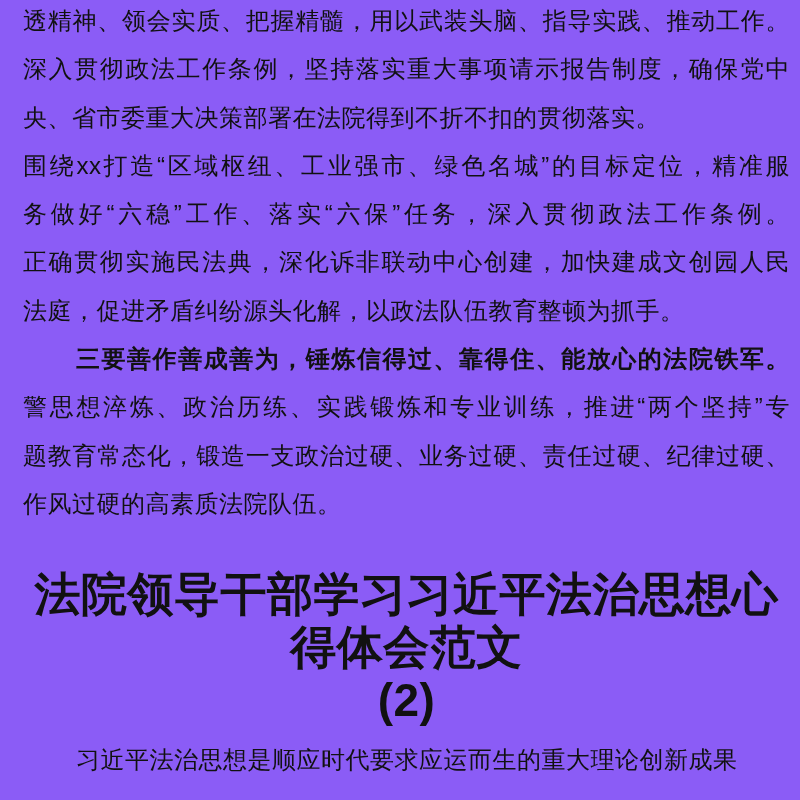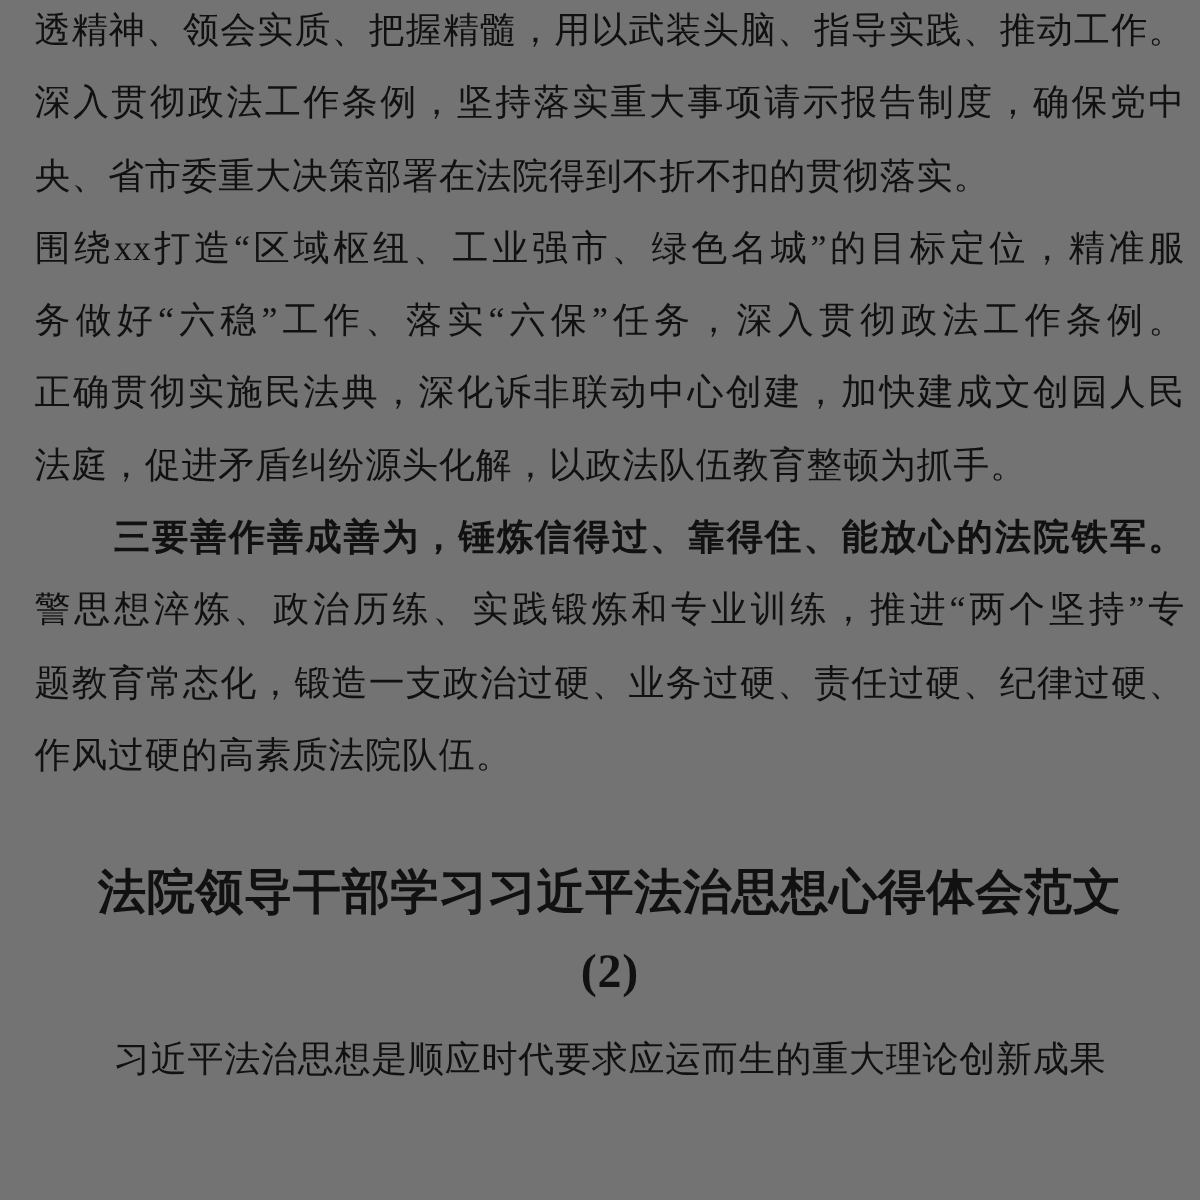--- a/index.html
+++ b/index.html
@@ -1,23 +1,23 @@
 <!DOCTYPE html>
 <html><head>
 <meta charset="utf-8">
 <style>
   * { margin: 0; padding: 0; box-sizing: border-box; }
   html, body { background: #ffffff; }
   .page {
     position: relative;
     width: 800px;
     height: 800px;
-    background: #737373;
+    background: #8b5cf6;
     overflow: hidden;
-    font-family: Liberation Serif, serif;
+    font-family: Liberation Sans, sans-serif;
     color: #111111;
   }
   .content {
     margin-top: -3px;
     padding-left: 23px;
     padding-right: 10px;
   }
   
   .ln {
     font-size: 24px;
@@ -34,21 +34,21 @@
     text-align-last: left;
   }
   .ln.b { font-weight: bold; }
   .ln.ind { text-indent: 53px; }
   
   .heading {
     margin-top: 40px;
     text-align: center;
   }
   .heading .h-line {
-    font-size: 32px;
+    font-size: 46px;
     line-height: 53px;
     font-weight: bold;
     letter-spacing: 0.5px;
   }
   
   .clipped {
     margin-top: 9px;
   }
 </style>
 </head>

